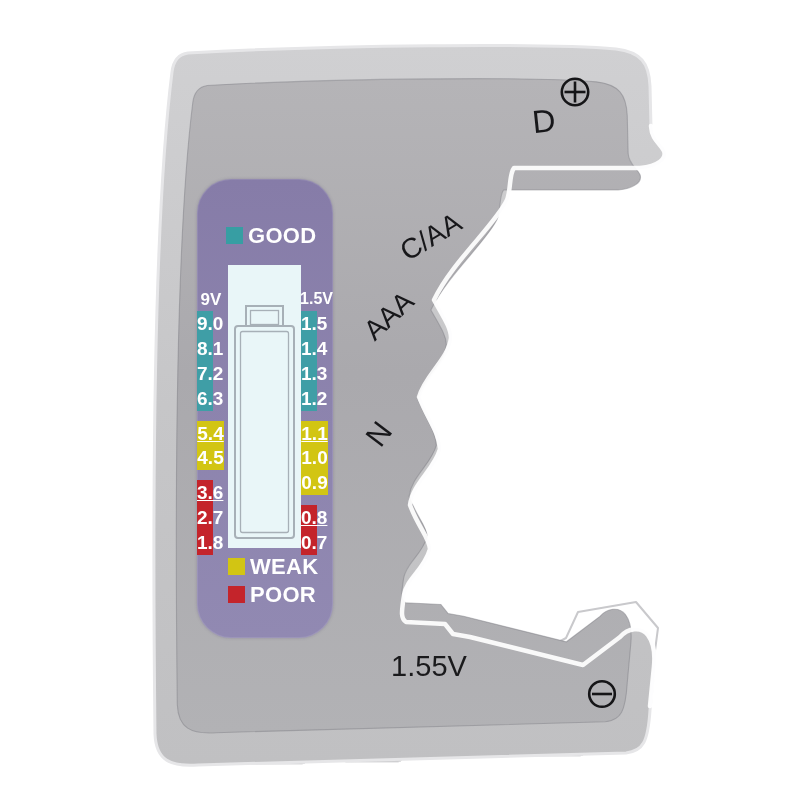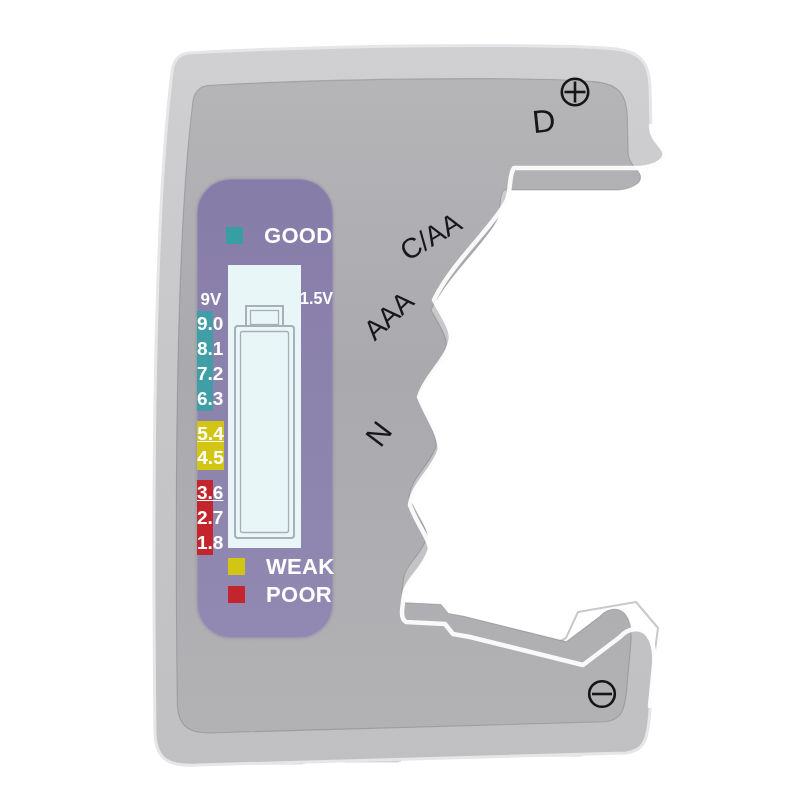--- a/index.html
+++ b/index.html
@@ -4,21 +4,21 @@
 <style>
   html,body{margin:0;padding:0;background:#ffffff;}
   .stage{position:relative;width:800px;height:800px;background:#ffffff;overflow:hidden;
          font-family:"Liberation Sans",sans-serif;}
   .stage svg.device{position:absolute;left:0;top:0;}
 
   
   .panel{position:absolute;left:197px;top:179px;width:136px;height:459px;border-radius:34px;
          background:linear-gradient(180deg,#867ca8 0%,#8d84ae 55%,#9189b2 100%);
          box-shadow:inset 0 0 0 1px rgba(255,255,255,0.10), 0 0 3px rgba(90,80,120,0.35);}
-  .status-row{position:absolute;display:flex;align-items:flex-end;gap:21px;}
+  .status-row{position:absolute;display:flex;align-items:flex-end;gap:5px;}
   .status-sq{width:17px;height:17px;flex:0 0 auto;}
   .sq-good{background:#379ea3;}
   .sq-weak{background:#d2c513;}
   .sq-poor{background:#c4242b;}
   .status-lbl{color:#ffffff;font-weight:bold;font-size:22px;letter-spacing:0.3px;line-height:17px;}
   .good-row{left:29px;top:48px;}
   .weak-row{left:31px;top:379px;}
   .poor-row{left:31px;top:407px;}
 
   .lcd{position:absolute;left:31px;top:86px;width:73px;height:283px;background:#e9f6f8;}
@@ -149,20 +149,31 @@
         <div class="cell good">9.0</div>
         <div class="cell good">8.1</div>
         <div class="cell good">7.2</div>
         <div class="cell good">6.3</div>
         <div class="cell weak new-block">5.4</div>
         <div class="cell weak">4.5</div>
         <div class="cell poor new-block">3.6</div>
         <div class="cell poor">2.7</div>
         <div class="cell poor">1.8</div>
       </div>
+    <div class="col col-right">
+        <div class="cell good">1.5</div>
+        <div class="cell good">1.4</div>
+        <div class="cell good">1.3</div>
+        <div class="cell good">1.2</div>
+        <div class="cell weak new-block">1.1</div>
+        <div class="cell weak">1.0</div>
+        <div class="cell weak">0.9</div>
+        <div class="cell poor new-block">0.8</div>
+        <div class="cell poor">0.7</div>
+      </div>
 
     <div class="status-row weak-row">
       <span class="status-sq sq-weak"></span>
       <span class="status-lbl">WEAK</span>
     </div>
     <div class="status-row poor-row">
       <span class="status-sq sq-poor"></span>
       <span class="status-lbl">POOR</span>
     </div>
   </div>
@@ -176,15 +187,16 @@
     <circle cx="17" cy="17" r="13.2" fill="none" stroke="#151517" stroke-width="2.6"></circle>
     <line x1="6.5" y1="17" x2="27.5" y2="17" stroke="#151517" stroke-width="2.6"></line>
     <line x1="17" y1="6.5" x2="17" y2="27.5" stroke="#151517" stroke-width="2.6"></line>
   </svg>
   <svg class="terminal terminal-minus" width="34" height="34" viewBox="0 0 34 34">
     <circle cx="17" cy="17" r="12.8" fill="none" stroke="#151517" stroke-width="2.6"></circle>
     <line x1="7" y1="17" x2="27" y2="17" stroke="#151517" stroke-width="2.6"></line>
   </svg>
 
   <div class="bottom-note">
+    <div>1.55V</div>
   </div>
 
 </div>
 
 </body></html>

